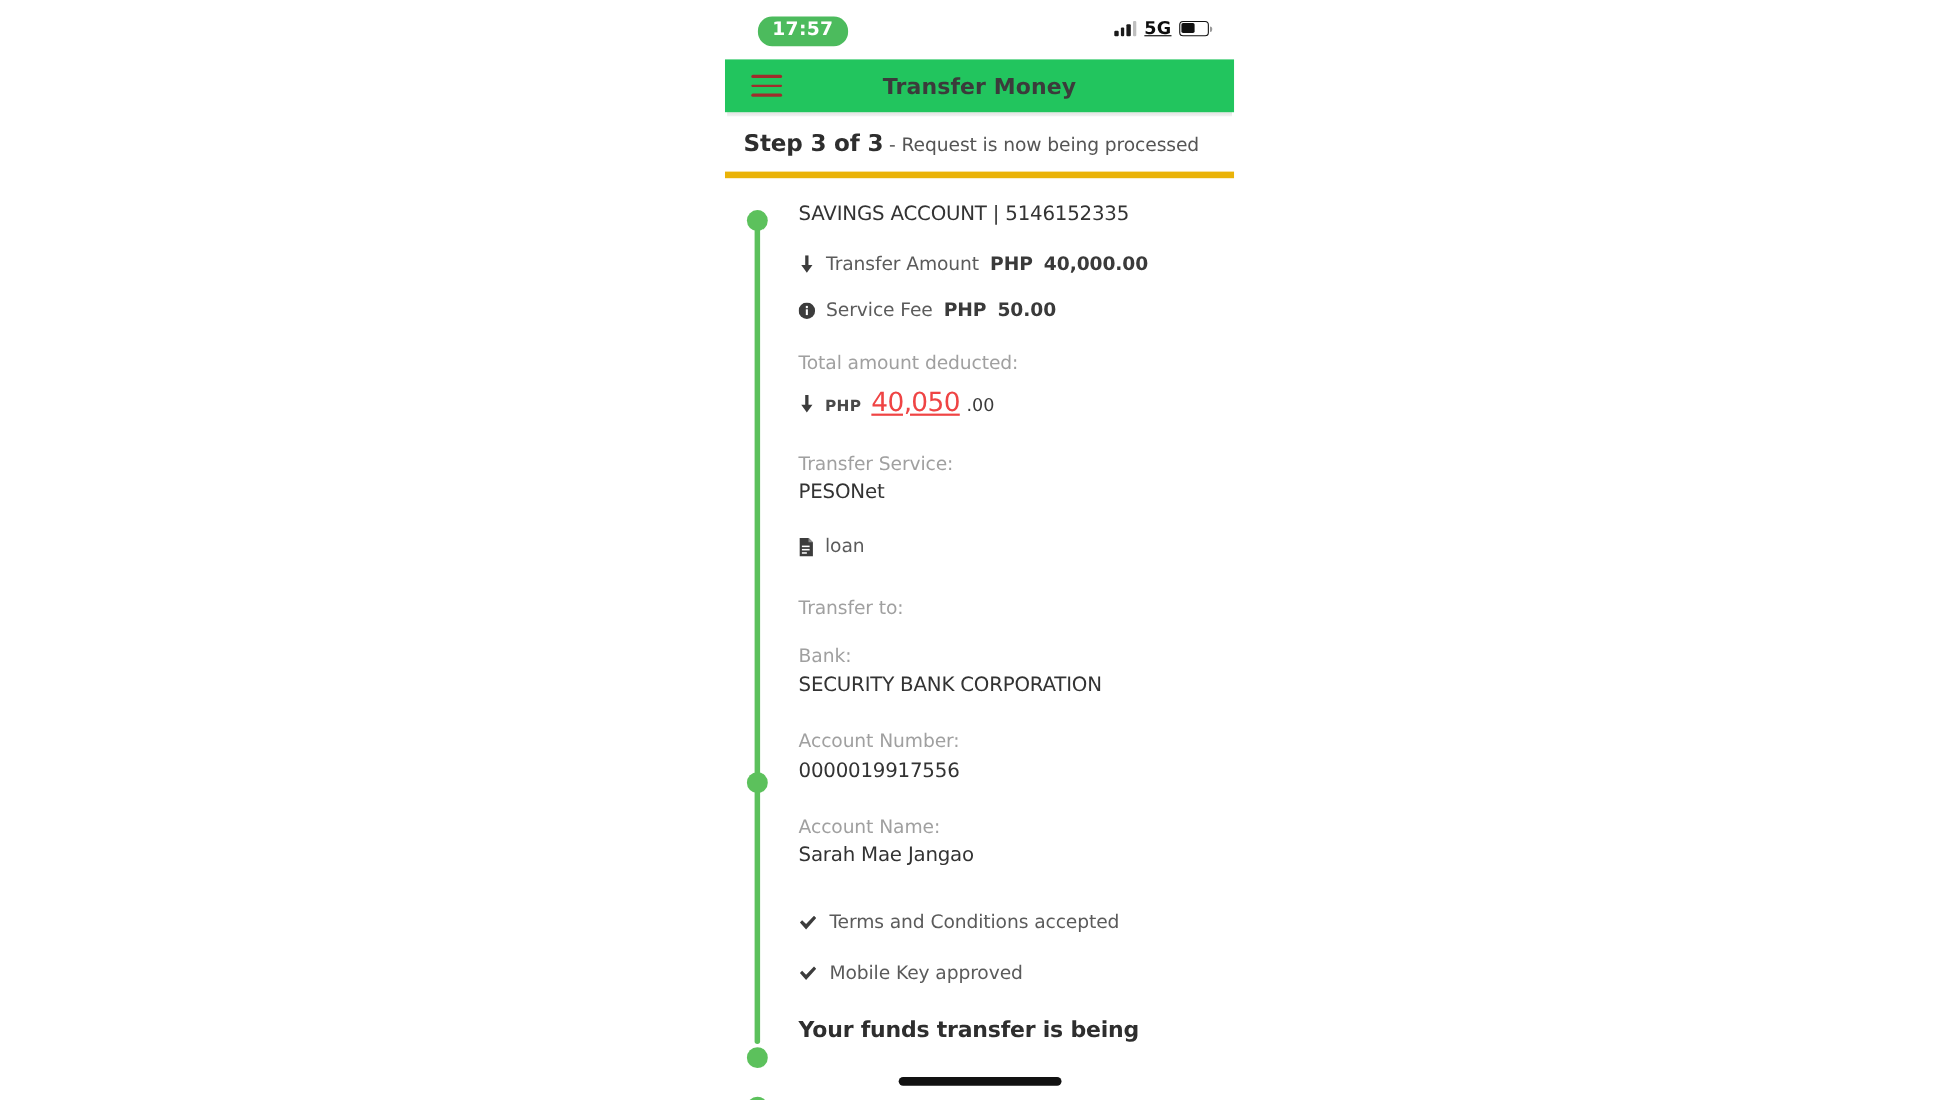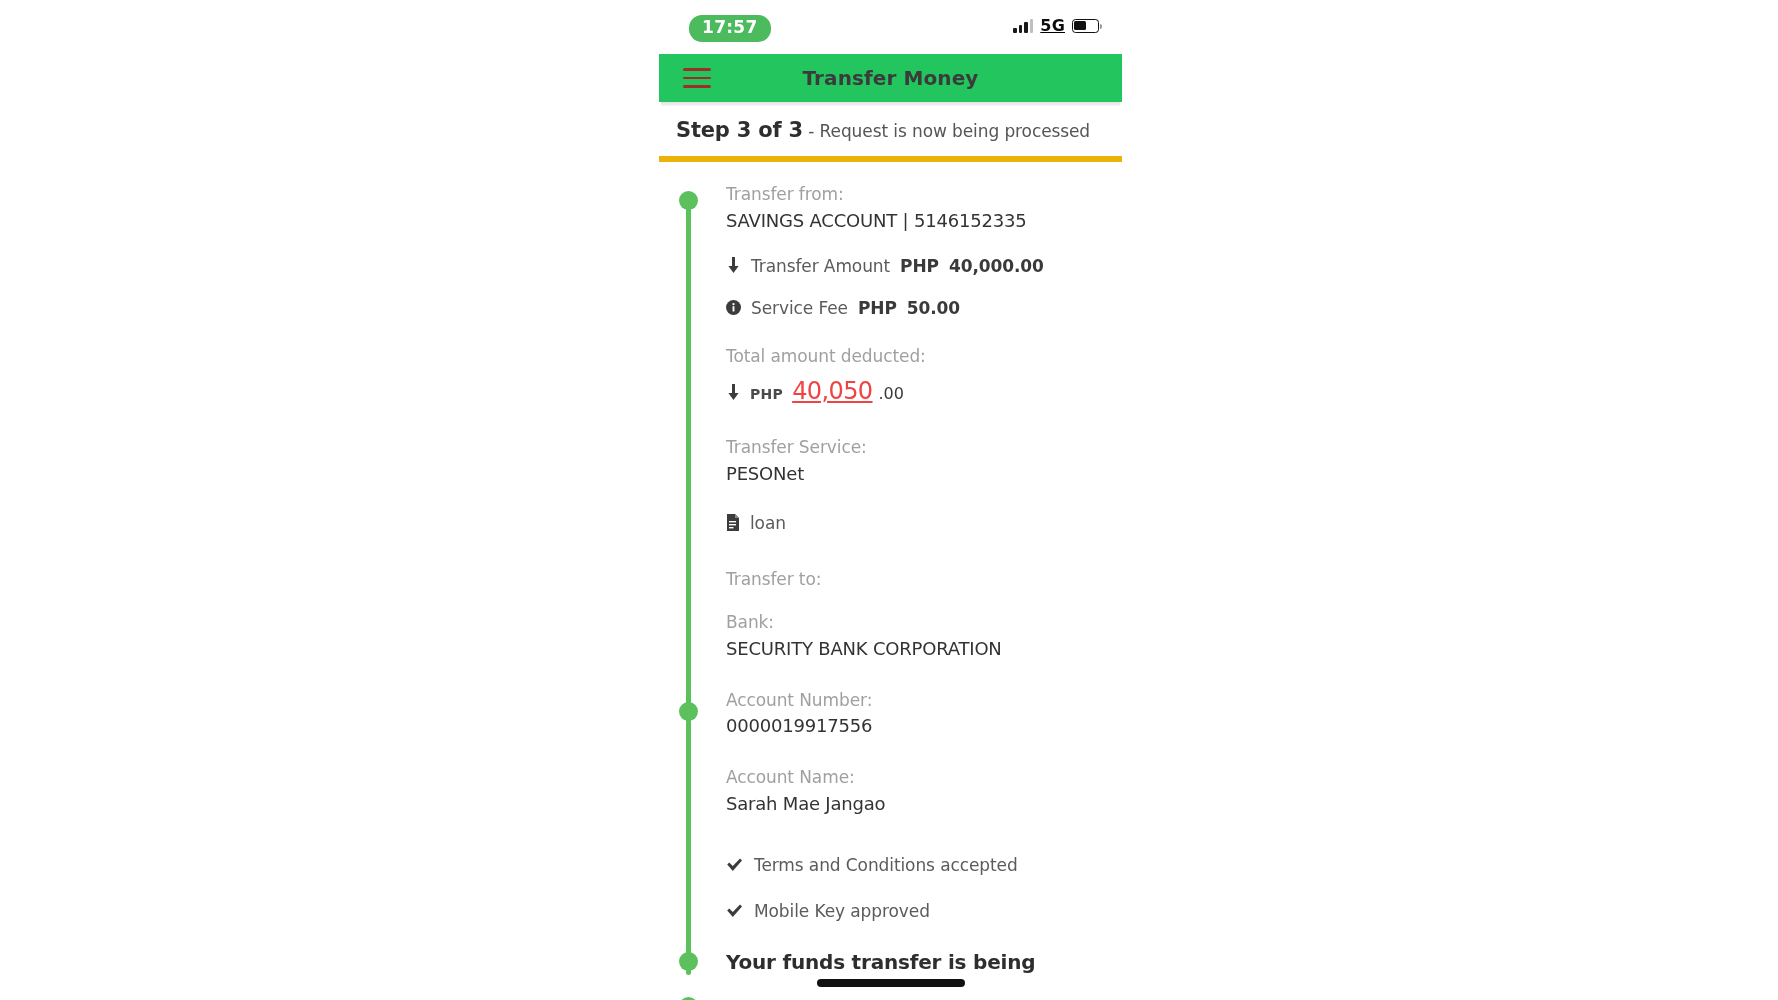--- a/index.html
+++ b/index.html
@@ -329,21 +329,20 @@
     <div class="step-row">
       <span class="step-strong">Step 3 of 3</span><span class="step-sub"> - Request is now being processed</span>
     </div>
 
     <div class="timeline">
       <div class="rail"></div>
       <div class="rail-gap-1"></div>
 
       <div class="node" style="top:29px;"></div>
       <div class="block">
-        <div class="label">Transfer from:</div>
         <div class="value">SAVINGS ACCOUNT | 5146152335</div>
 
         <div class="spacer-22"></div>
         <div class="line-item">
           <svg class="icon-16" width="15" height="17" viewBox="0 0 15 17">
             <path d="M6 0h3v9h3.6L7.5 16 2.4 9H6z" fill="#3c3c3c"></path>
           </svg>
           <span>Transfer Amount</span>
           <b>PHP</b>
           <span class="amt">40,000.00</span>

